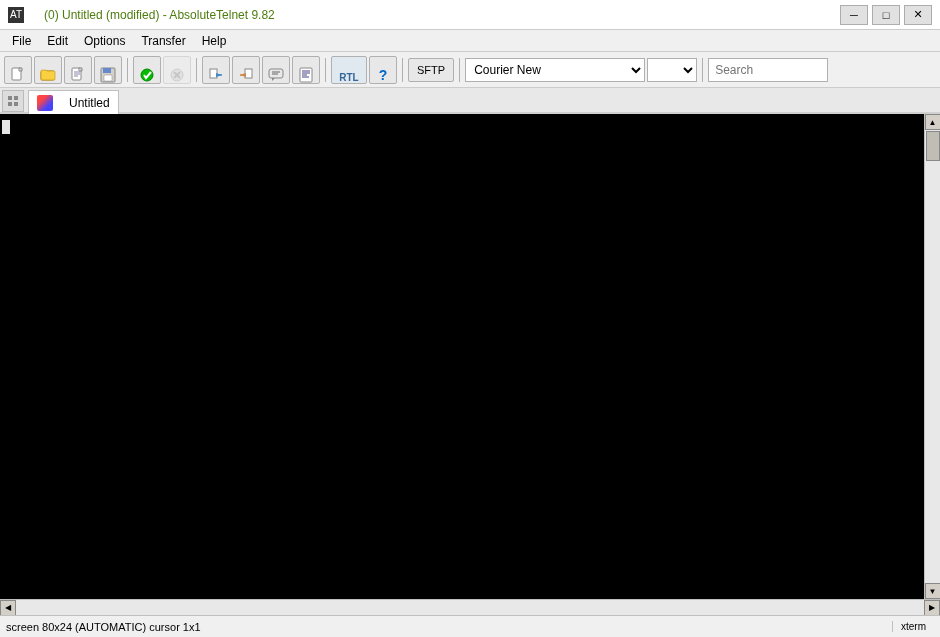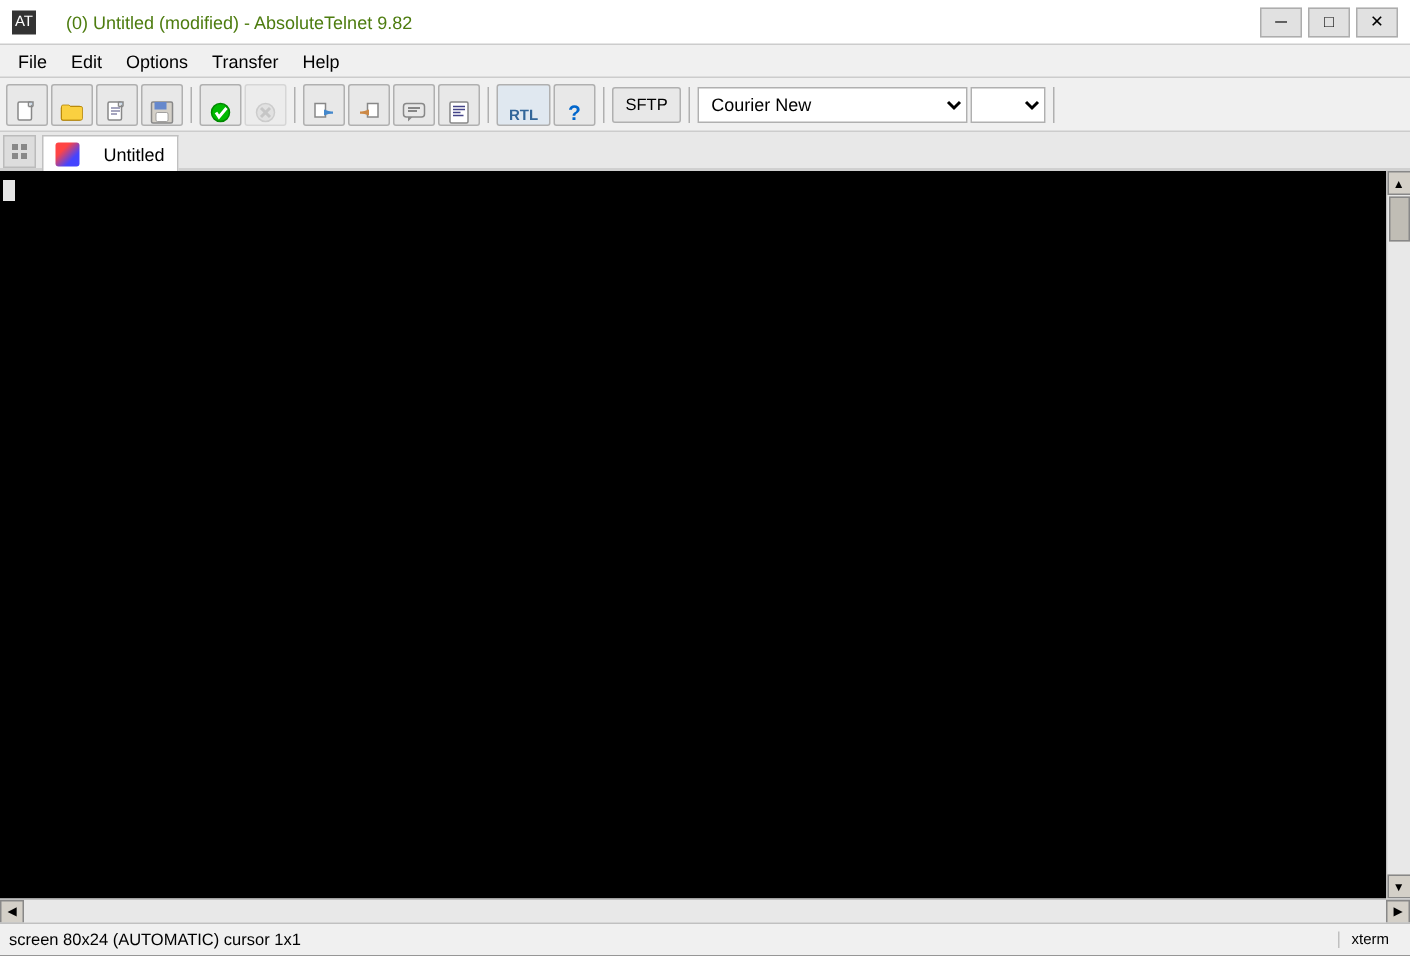--- a/index.html
+++ b/index.html
@@ -420,20 +420,21 @@
   <select id="size-select">
     <option></option>
     <option>8</option>
     <option>10</option>
     <option>12</option>
     <option>14</option>
   </select>
 
   <div class="toolbar-separator"></div>
 
+  <input id="search-input" type="text" placeholder="Search" style="">
 </div>
 
 <div id="tabbar">
   <div id="tab-switcher">
     <svg width="12" height="12" viewBox="0 0 12 12">
         <rect x="1" y="1" width="4" height="4" fill="#888"></rect>
         <rect x="7" y="1" width="4" height="4" fill="#888"></rect>
         <rect x="1" y="7" width="4" height="4" fill="#888"></rect>
         <rect x="7" y="7" width="4" height="4" fill="#888"></rect>
       </svg>

